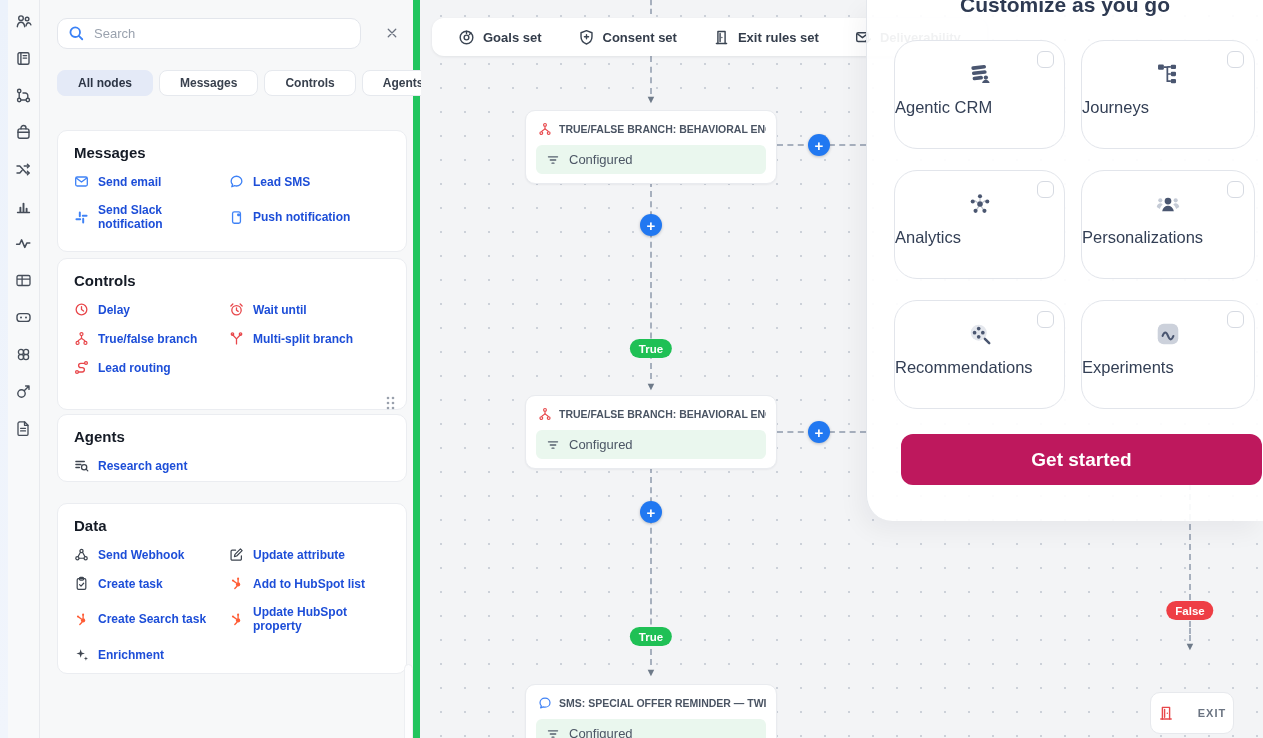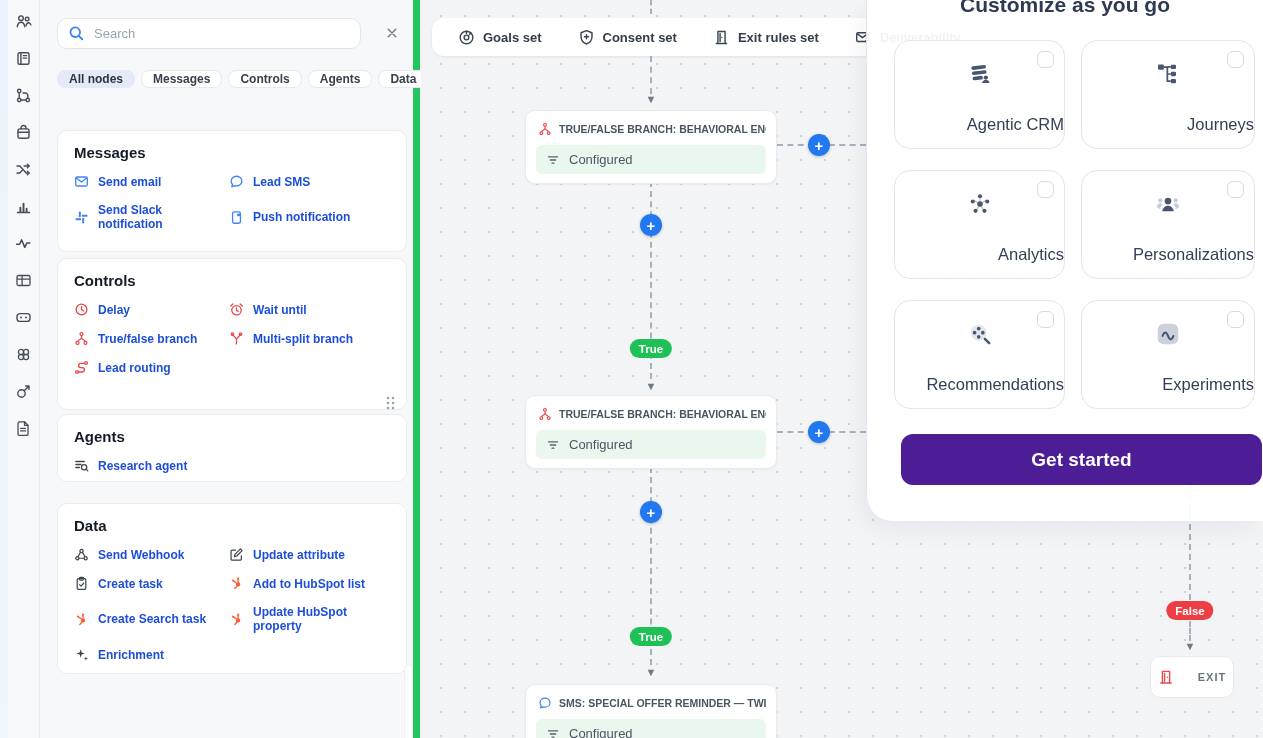--- a/index.html
+++ b/index.html
@@ -15,21 +15,21 @@
   .rail .ric{width:17px;height:17px;color:#454d59;cursor:pointer}
 
   
   .sidebar{position:absolute;left:40px;top:0;width:380px;height:738px;background:#f7f8f9;border-right:7px solid #22c55e}
   .search-input{position:absolute;left:17px;top:18px;width:304px;height:31px;border:1px solid #e3e6ec;border-radius:10px;background:#fff;font:13px "Liberation Sans",sans-serif;color:#333;padding:0 10px 0 36px;outline:none}
   .search-input::placeholder{color:#9aa2ae}
   .search-icon{position:absolute;left:28px;top:25px;width:17px;height:17px;color:#3b82f6;pointer-events:none}
   .close-btn{position:absolute;left:342px;top:23px;width:20px;height:20px;color:#6b7280;cursor:pointer;display:flex;align-items:center;justify-content:center;background:none;border:none}
   .close-btn svg{width:12px;height:12px}
   .chips{position:absolute;left:17px;top:70px;display:flex;gap:6px}
-  .chip{height:18px;padding:0 11px;border-radius:8px;background:#fff;border:1px solid #e6e9ee;font-size:12px;font-weight:700;color:#39414e;display:flex;align-items:center;cursor:pointer;white-space:nowrap}
+  .chip{height:26px;padding:0 20px;border-radius:8px;background:#fff;border:1px solid #e6e9ee;font-size:12px;font-weight:700;color:#39414e;display:flex;align-items:center;cursor:pointer;white-space:nowrap}
   .chip.selected{background:#e4eaf7;border-color:#e4eaf7;color:#2c3545}
   .sec{position:absolute;left:17px;width:350px;background:#fff;border:1px solid #ebedf1;border-radius:10px;padding:13px 16px 6px}
   .sec h3{font-size:15px;font-weight:700;color:#151b26;margin:0 0 13px}
   .items{display:grid;grid-template-columns:155px 1fr;row-gap:14px}
   .item{display:flex;align-items:center;gap:9px;font-size:12px;font-weight:600;color:#1d4ed8;cursor:pointer}
   .item .ic{width:15px;height:15px;flex:none}
   .c-blue{color:#3f82f6}.c-red{color:#e8474b}.c-dark{color:#3e4550}.c-orange{color:#ff5c35}
   .drag-handle{position:absolute;left:344px;top:395px;width:14px;height:16px;cursor:grab;color:#9aa1ad}
   .scroll-thumb{position:absolute;left:364px;top:664px;width:9px;height:90px;background:#fdfdfe;border:1px solid #edeff2;border-radius:6px;cursor:pointer}
 
@@ -46,33 +46,33 @@
   .toolbar{position:absolute;left:11px;top:18px;height:38px;display:flex;align-items:center;gap:36px;padding:0 26px;background:#fff;border-radius:12px;box-shadow:0 1px 3px rgba(16,24,40,.08);z-index:3;white-space:nowrap}
   .tchip{display:flex;align-items:center;gap:8px;font-size:13px;font-weight:700;color:#333c4a;cursor:pointer}
   .tchip .ic{width:17px;height:17px;color:#3a4452}
 
   .node{position:absolute;left:104px;width:252px;background:#fff;border:1px solid #e9ebef;border-radius:10px;box-shadow:0 1px 2px rgba(16,24,40,.05);padding:9px 10px;z-index:2;cursor:pointer}
   .node-head{display:flex;align-items:center;gap:7px;font-size:10.5px;font-weight:700;color:#4a5463;padding:2px 2px 9px;white-space:nowrap;overflow:hidden}
   .node-head .ic{width:14px;height:14px;flex:none}
   .node-status{display:flex;align-items:center;gap:9px;background:#eaf7ee;border-radius:6px;height:29px;padding:0 10px;font-size:13px;color:#4c5665}
   .node-status .ic{width:14px;height:14px;color:#55606e}
 
-  .exit-node{position:absolute;left:729px;top:656px;width:84px;height:42px;background:#fff;border:1px solid #e7e9ed;border-radius:10px;display:flex;align-items:center;justify-content:center;gap:24px;z-index:2;cursor:pointer}
+  .exit-node{position:absolute;left:729px;top:692px;width:84px;height:42px;background:#fff;border:1px solid #e7e9ed;border-radius:10px;display:flex;align-items:center;justify-content:center;gap:24px;z-index:2;cursor:pointer}
   .exit-node .ic{width:16px;height:16px;color:#e8474b}
   .exit-label{font-size:11px;letter-spacing:1px;color:#6b7482;font-weight:600}
 
   
   .panel{position:absolute;left:866px;top:0;width:397px;height:521px;background:rgba(255,255,255,.93);border-left:1px solid rgba(205,211,220,.55);border-bottom-left-radius:26px;box-shadow:-6px 10px 24px rgba(16,24,40,.05);z-index:4;overflow:hidden}
   .panel-title{position:absolute;top:-7px;left:0;right:0;text-align:center;font-size:21px;font-weight:700;color:#2e3a52}
   .cards{position:absolute;left:27px;top:40px;display:grid;grid-template-columns:171px 174px;column-gap:16px;row-gap:21px}
-  .card{position:relative;height:109px;background:#fff;border:1px solid #e2e5eb;border-radius:16px;display:flex;flex-direction:column;align-items:flex-end;justify-content:flex-end;padding-bottom:14px;cursor:pointer}
+  .card{position:relative;height:109px;background:#fff;border:1px solid #e2e5eb;border-radius:23px;display:flex;flex-direction:column;align-items:flex-start;justify-content:flex-end;padding-bottom:31px;cursor:pointer}
   .card .cicon{position:absolute;top:20px;left:50%;transform:translateX(-50%);width:26px;height:26px;color:#4a5670}
   .card .clabel{font-size:16.5px;color:#333f55}
   .cbx{position:absolute;top:10px;right:10px;width:17px;height:17px;border:1.5px solid #d6dae2;border-radius:6px;background:#fff;cursor:pointer}
-  .cta{position:absolute;left:34px;top:434px;width:361px;height:51px;background:#4c1d95;border:none;border-radius:12px;color:#fff;font-size:19px;font-weight:700;font-family:inherit;cursor:pointer}
+  .cta{position:absolute;left:34px;top:434px;width:361px;height:51px;background:#be185d;border:none;border-radius:12px;color:#fff;font-size:19px;font-weight:700;font-family:inherit;cursor:pointer}
 </style>
 </head>
 <body>
 
 <svg width="0" height="0" style="position:absolute">
   <defs>
 
     <symbol id="i-users" viewBox="0 0 17 17" fill="none" stroke="currentColor" stroke-width="1.4" stroke-linecap="round" stroke-linejoin="round">
         <circle cx="6" cy="5.2" r="2.3"></circle>
         <path d="M2.3 13.7c.4-2.9 2-4.4 3.7-4.4s3.3 1.5 3.7 4.4"></path>

